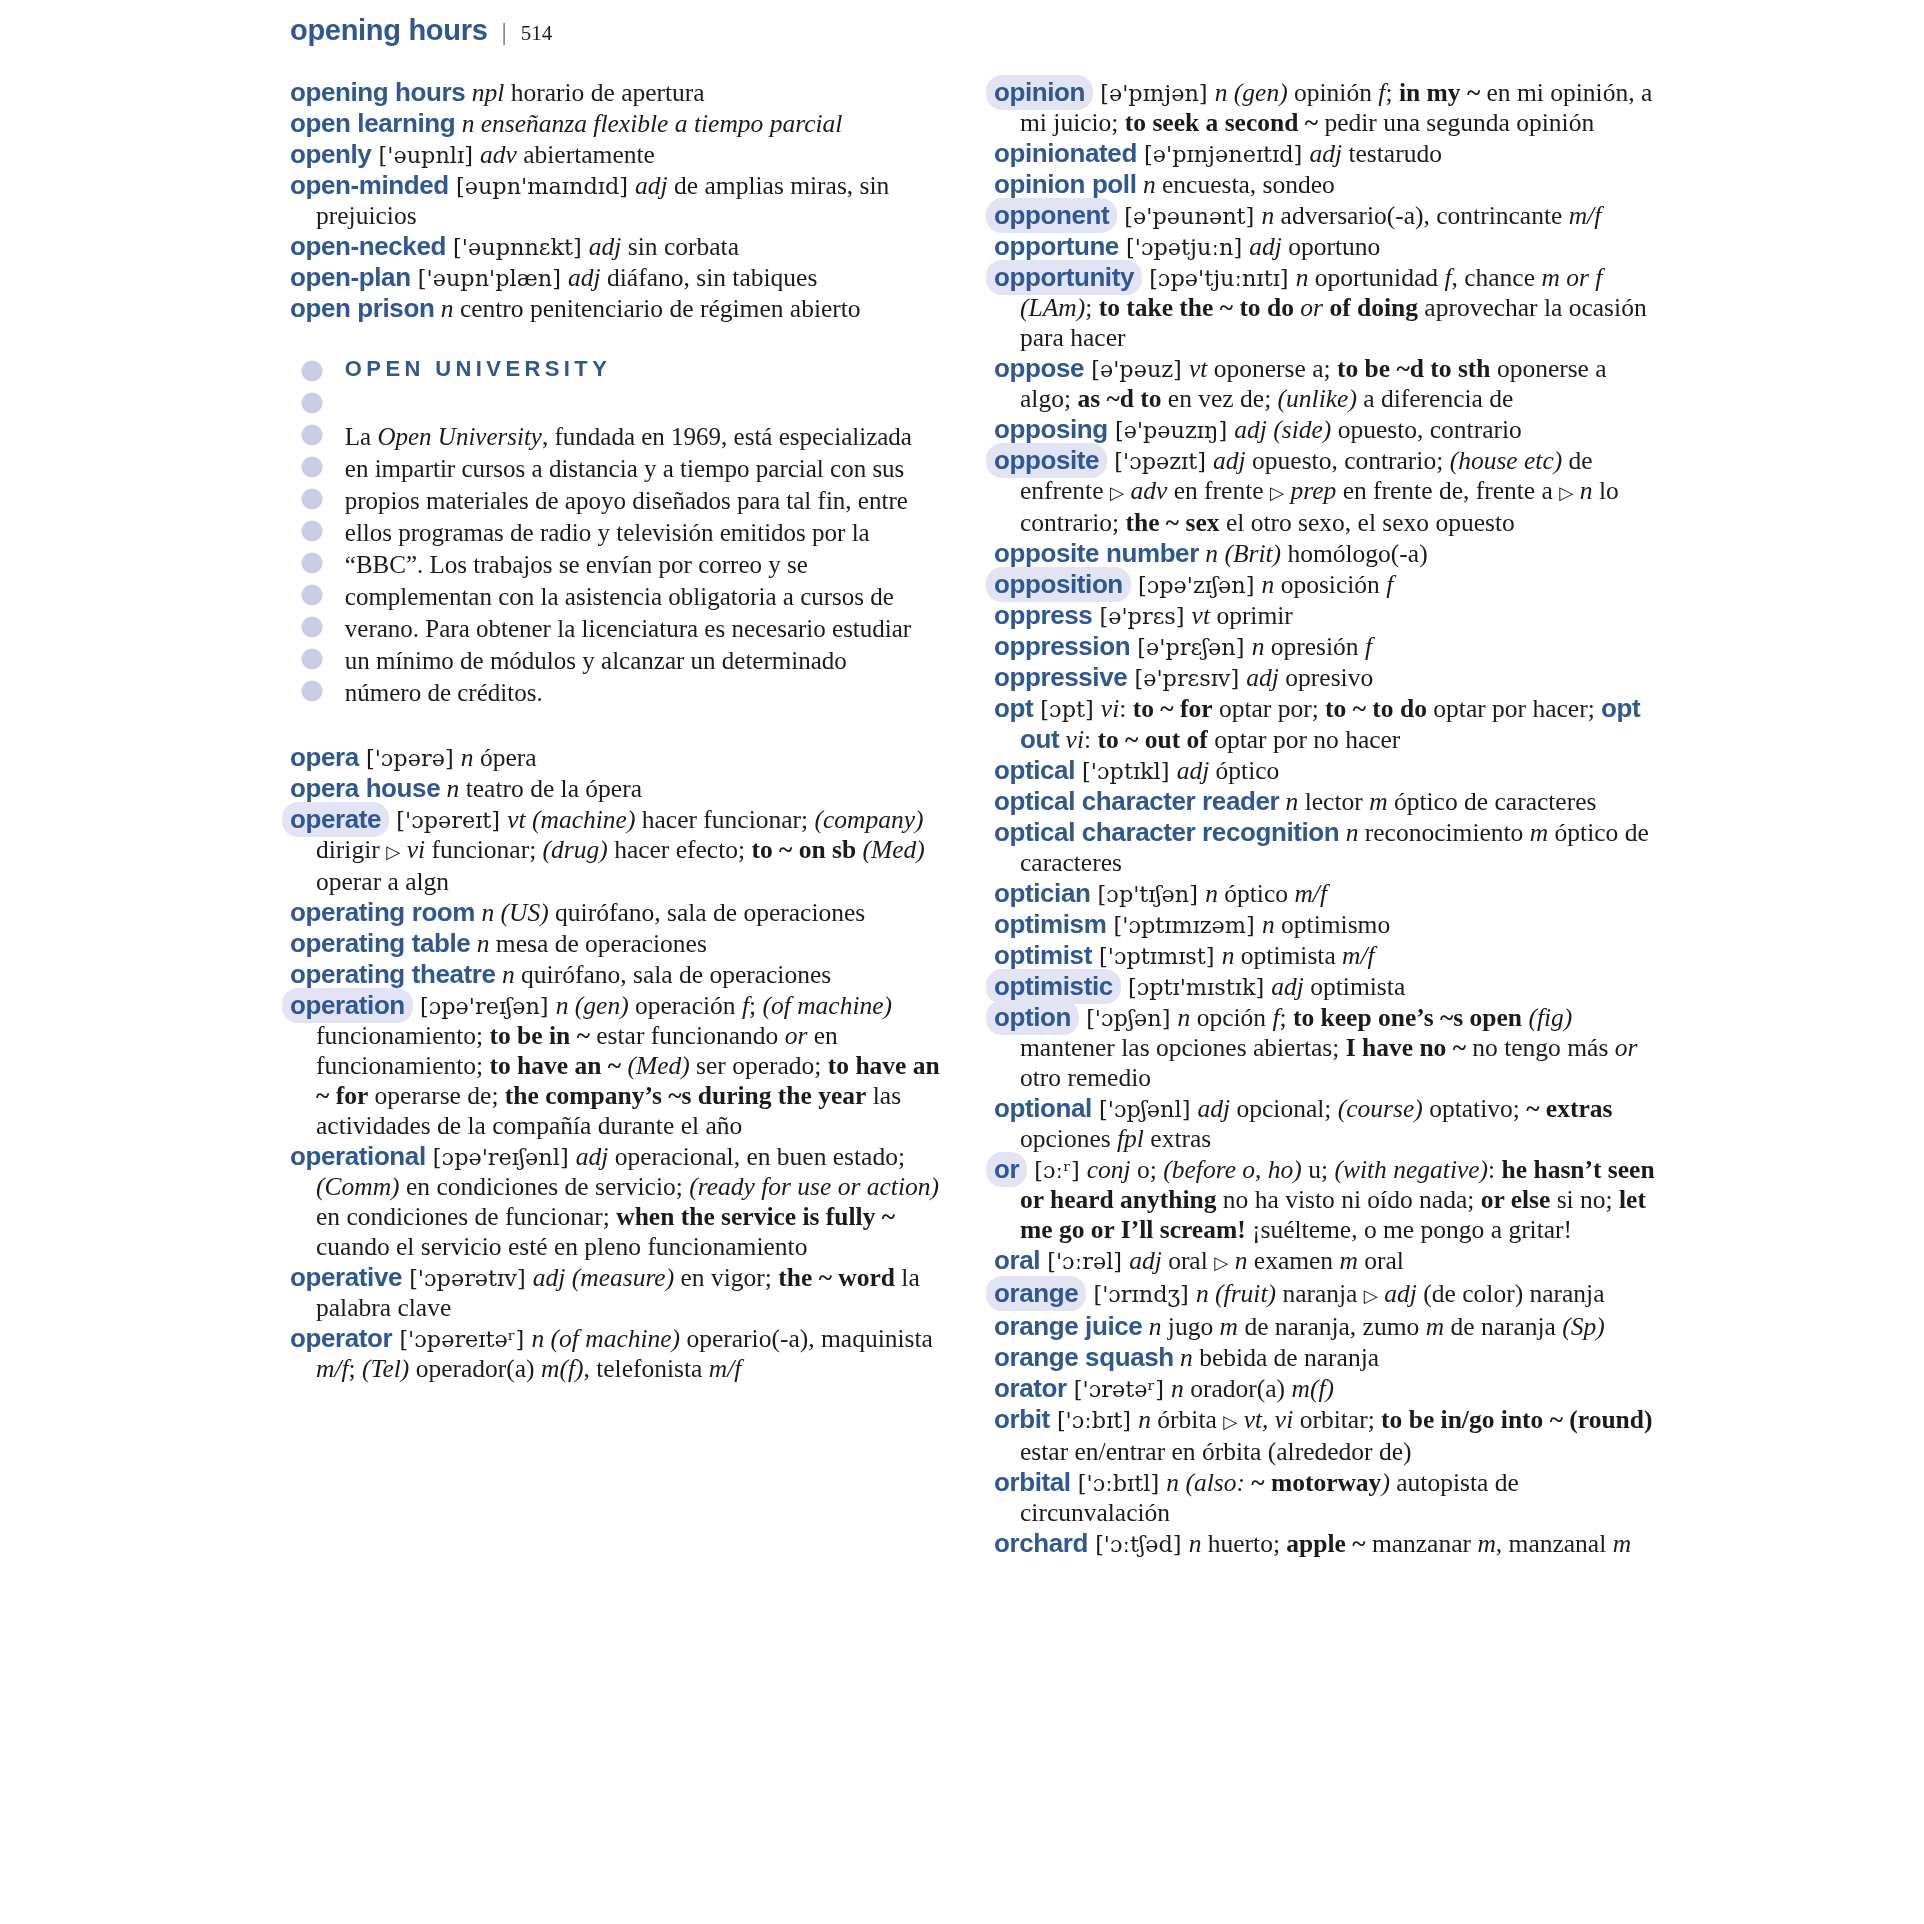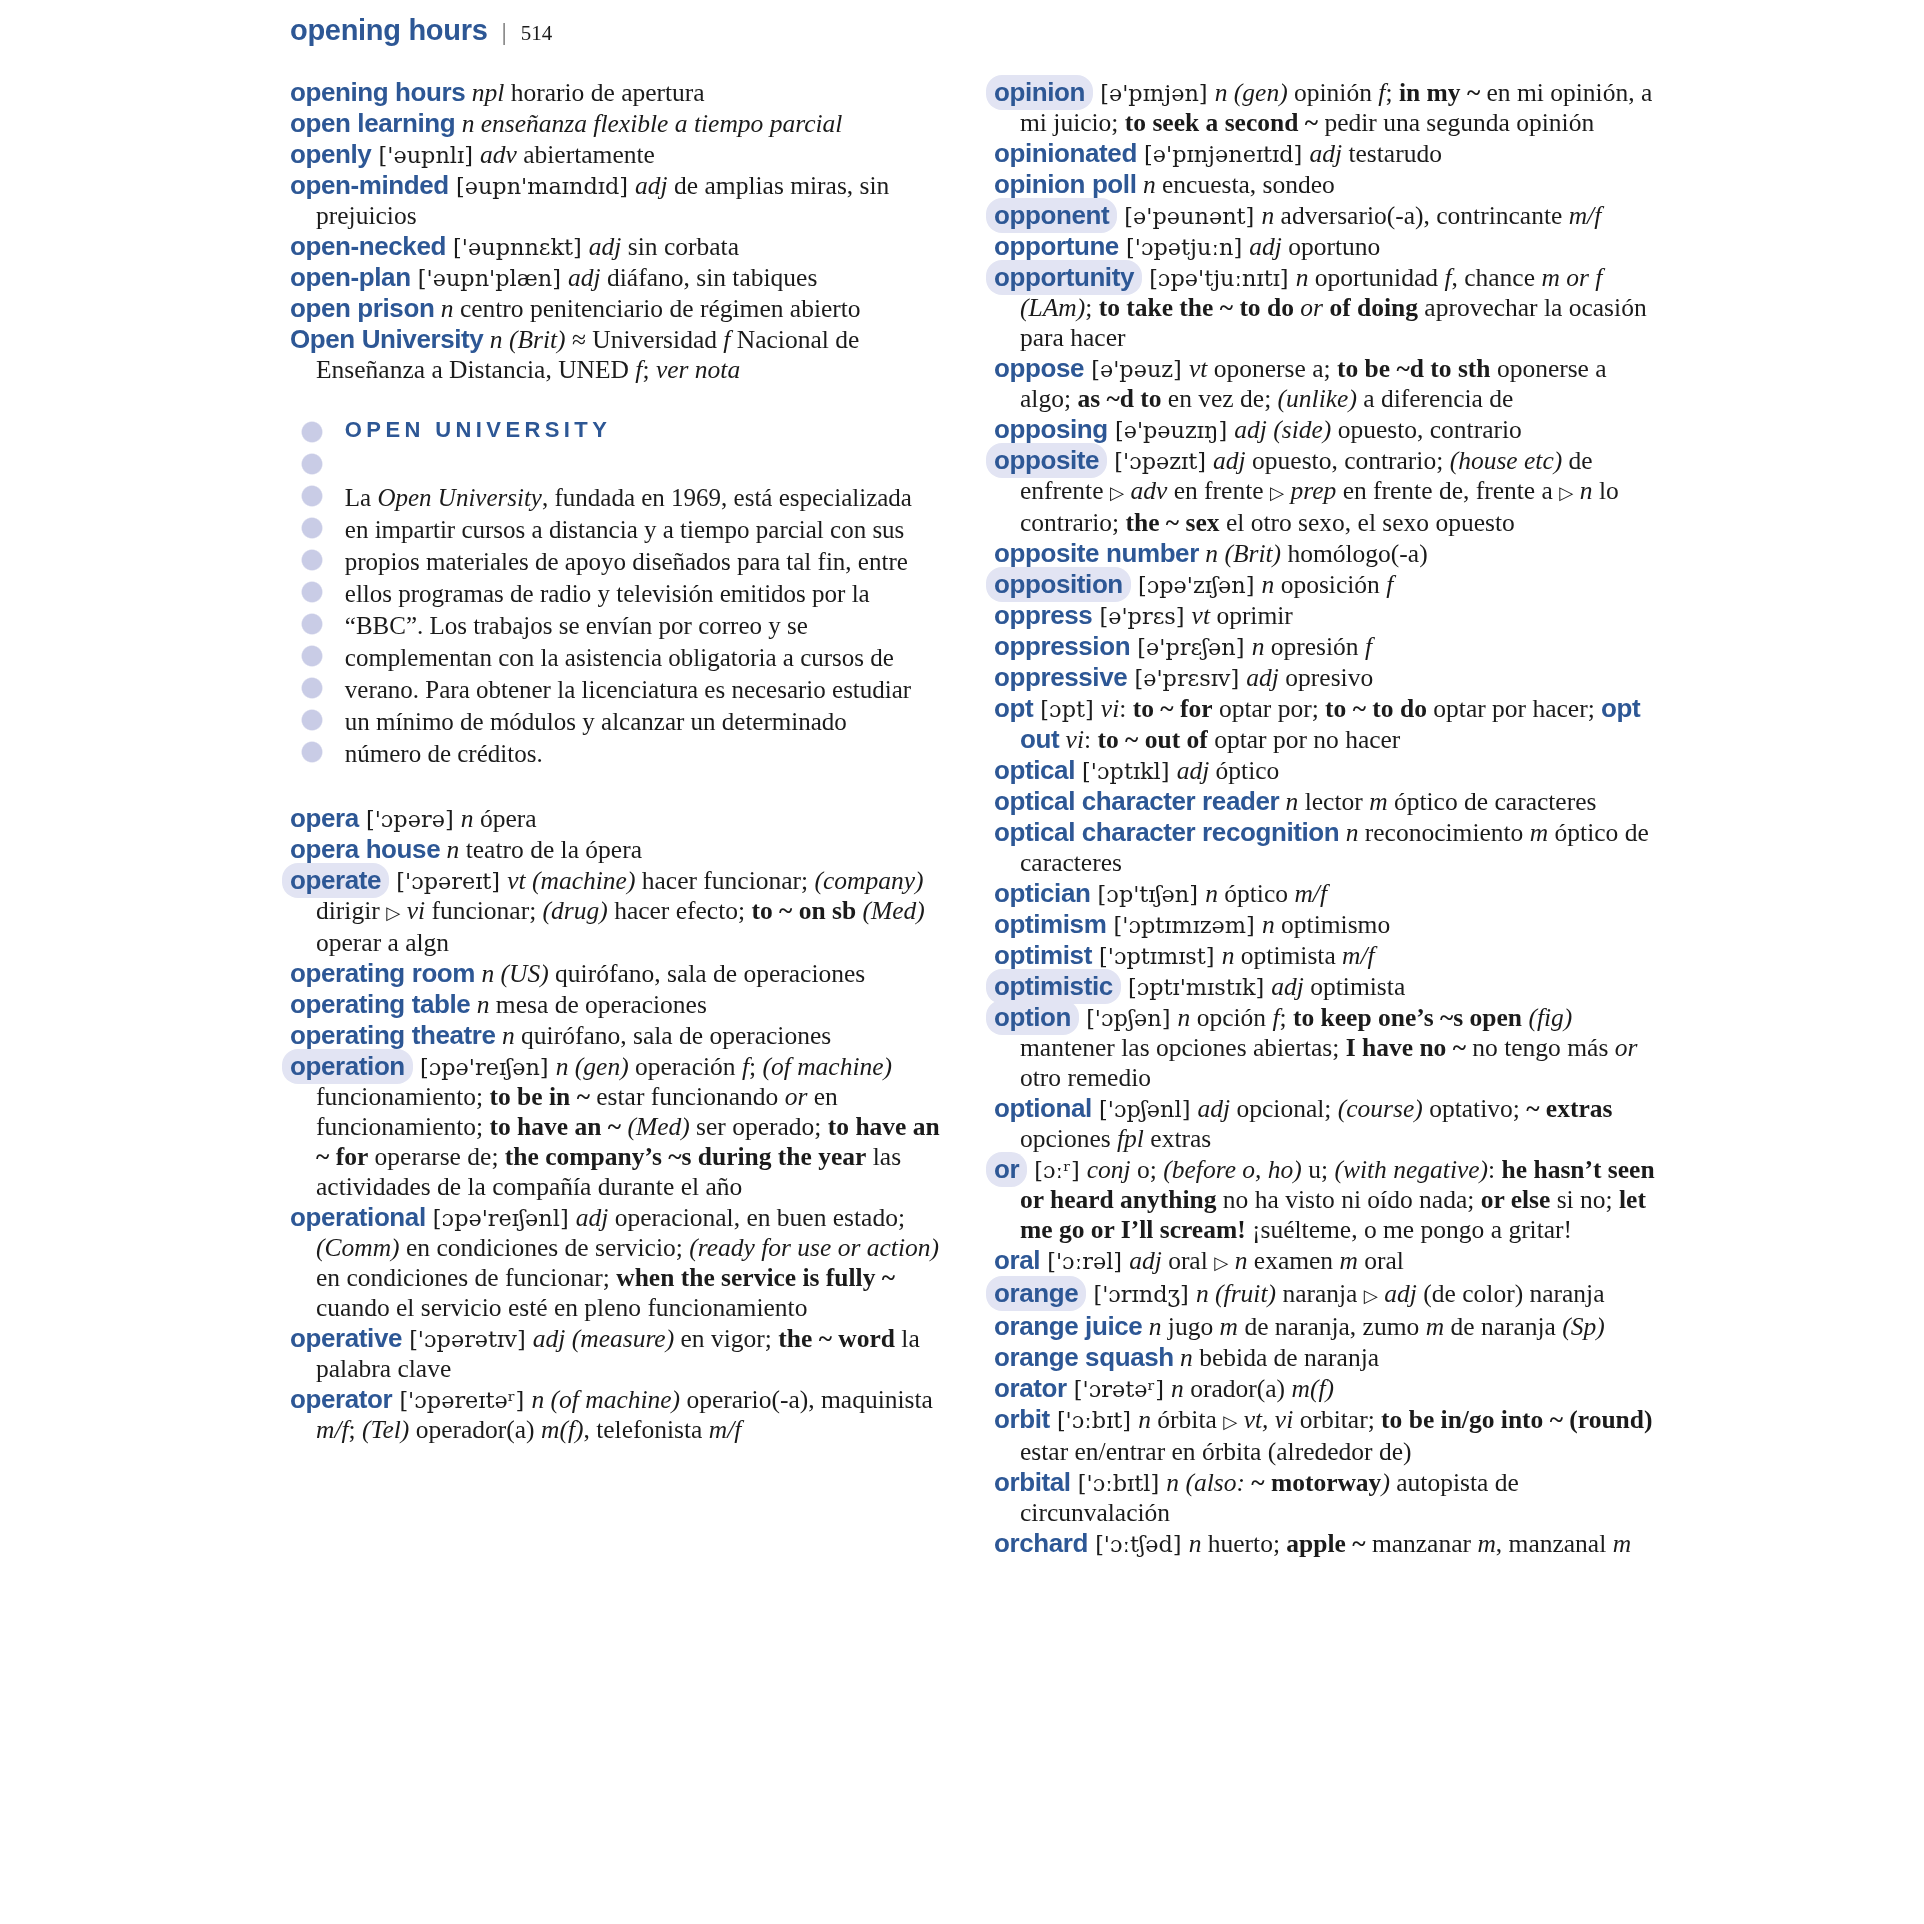--- a/index.html
+++ b/index.html
@@ -57,21 +57,20 @@
 
     <div class="col">
       <div>
           <div class="entry"><span class="r-h">opening hours</span><span class="r-g"> npl </span><span class="r-t">horario de apertura</span></div>
           <div class="entry"><span class="r-h">open learning</span><span class="r-g"> n </span><span class="r-i">enseñanza flexible a tiempo parcial</span></div>
           <div class="entry"><span class="r-h">openly</span><span class="r-p"> ['əupnlɪ] </span><span class="r-g">adv </span><span class="r-t">abiertamente</span></div>
           <div class="entry"><span class="r-h">open-minded</span><span class="r-p"> [əupn'maɪndɪd] </span><span class="r-g">adj </span><span class="r-t">de amplias miras, sin prejuicios</span></div>
           <div class="entry"><span class="r-h">open-necked</span><span class="r-p"> ['əupnnɛkt] </span><span class="r-g">adj </span><span class="r-t">sin corbata</span></div>
           <div class="entry"><span class="r-h">open-plan</span><span class="r-p"> ['əupn'plæn] </span><span class="r-g">adj </span><span class="r-t">diáfano, sin tabiques</span></div>
           <div class="entry"><span class="r-h">open prison</span><span class="r-g"> n </span><span class="r-t">centro penitenciario de régimen abierto</span></div>
-          <div class="entry"><span class="r-h">Open University</span><span class="r-g"> n </span><span class="r-i">(Brit)</span><span class="r-t"> ≈ Universidad </span><span class="r-i">f</span><span class="r-t"> Nacional de Enseñanza a Distancia, UNED </span><span class="r-i">f</span><span class="r-t">; </span><span class="r-i">ver nota</span></div>
         </div>
 
       <div class="note">
         <div class="note-title">OPEN UNIVERSITY</div>
         <div class="note-body"><span class="r-t">La </span><span class="r-i">Open University</span><span class="r-t">, fundada en 1969, está especializada en impartir cursos a distancia y a tiempo parcial con sus propios materiales de apoyo diseñados para tal fin, entre ellos programas de radio y televisión emitidos por la “BBC”. Los trabajos se envían por correo y se complementan con la asistencia obligatoria a cursos de verano. Para obtener la licenciatura es necesario estudiar un mínimo de módulos y alcanzar un determinado número de créditos.</span></div>
       </div>
 
       <div>
           <div class="entry"><span class="r-h">opera</span><span class="r-p"> ['ɔpərə] </span><span class="r-g">n </span><span class="r-t">ópera</span></div>
           <div class="entry"><span class="r-h">opera house</span><span class="r-g"> n </span><span class="r-t">teatro de la ópera</span></div>

